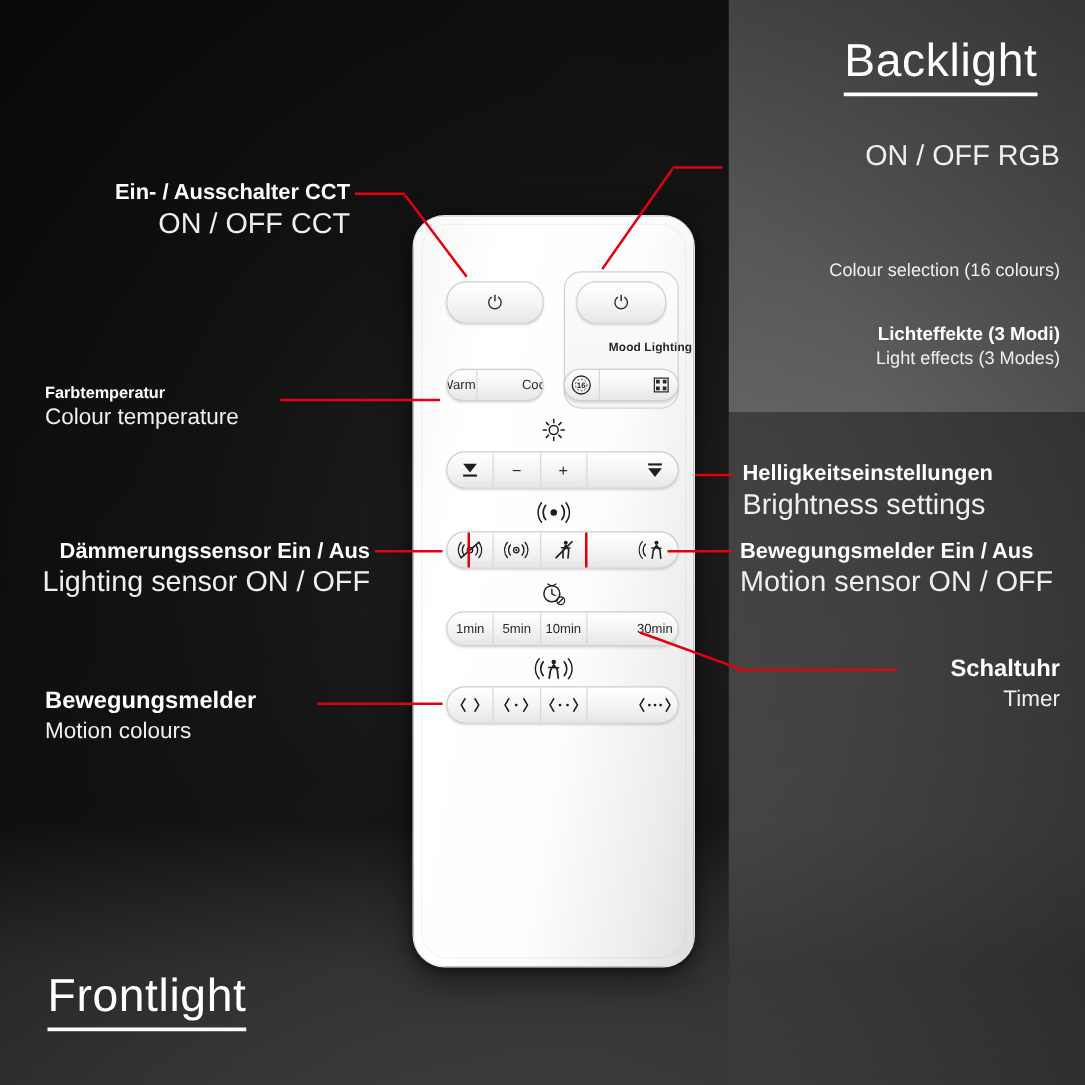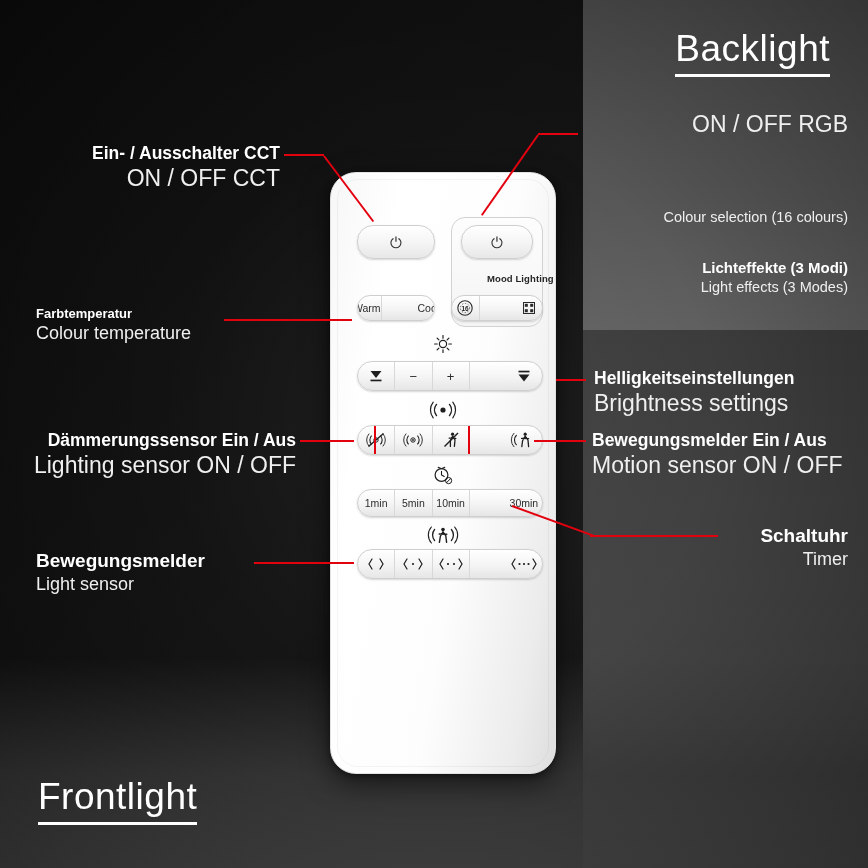--- a/index.html
+++ b/index.html
@@ -443,16 +443,16 @@
     <span class="en">Motion sensor ON / OFF</span>
   </div>
 
   <div class="label rightalign" style="left:598px; top:524px; width:250px;">
     <span class="de" style="font-size:19px;">Schaltuhr</span>
     <span class="en" style="font-size:18px;">Timer</span>
   </div>
 
   <div class="label" style="left:36px; top:549px;">
     <span class="de" style="font-size:19px;">Bewegungsmelder</span>
-    <span class="en" style="font-size:18px;">Light sensor</span>
+    <span class="en" style="font-size:18px;">Motion colours</span>
   </div>
 
 </div>
 
 </body></html>

